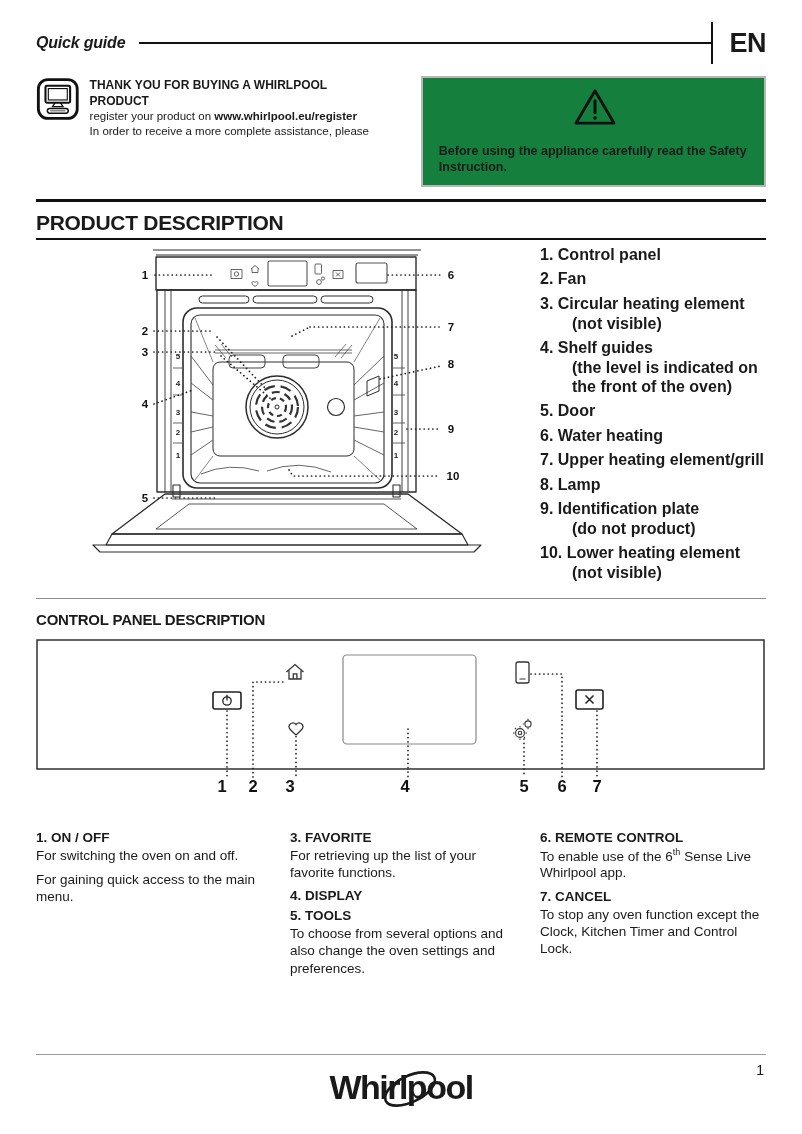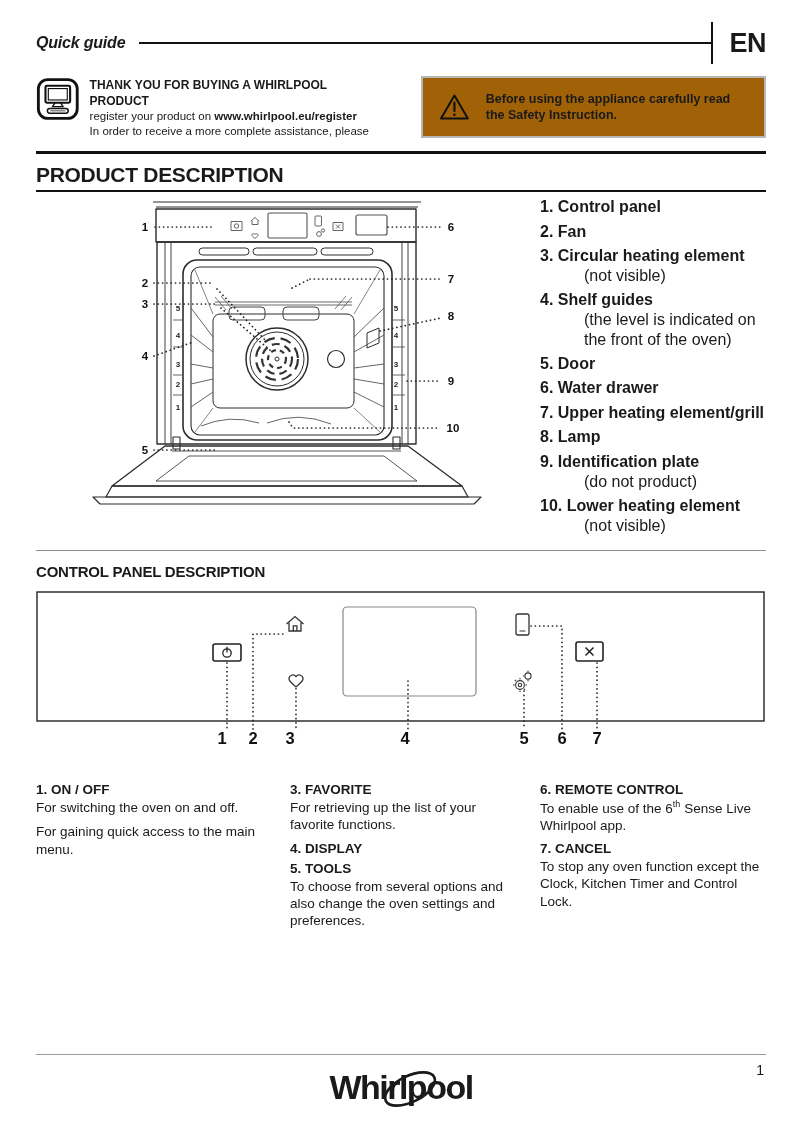--- a/index.html
+++ b/index.html
@@ -11,33 +11,33 @@
   .qg-title{font-size:16px;font-weight:bold;font-style:italic;letter-spacing:-.2px;white-space:nowrap;}
   .hrule{flex:1;border-top:2px solid #111;margin:0 0 0 14px;}
   .vbar{width:2px;height:42px;background:#111;margin:0 16px 0 0;}
   .lang{font-size:27px;font-weight:800;letter-spacing:-.5px;}
   
   .introrow{display:flex;align-items:flex-start;margin-top:12px;gap:47px;}
   .reg{display:flex;gap:10px;align-items:flex-start;width:356px;}
   .reg-text{font-size:11.5px;line-height:1.3;padding-top:2px;}
   .reg-title{font-weight:bold;font-size:12px;}
   .reg-url{font-weight:bold;}
-  .warnbox{margin-left:auto;width:330px;background:#a16207;border:2px solid #b7b7b7;
-           display:flex;align-items:center;gap:16px;padding:9px 12px 9px 16px;min-height:38px;}
+  .warnbox{margin-left:auto;width:330px;background:#15803d;border:2px solid #b7b7b7;
+           display:flex;align-items:center;gap:16px;padding:9px 12px 9px 16px;min-height:38px;flex-direction:column;}
   .warn-text{font-size:12.5px;font-weight:bold;line-height:1.3;}
   .thickrule{border-top:3px solid #111;margin-top:12px;}
   
   .pd-head{font-size:21px;font-weight:800;letter-spacing:-.3px;margin-top:9px;}
   .pd-underline{border-top:2px solid #111;margin-top:3px;}
   .product-section{position:relative;height:336px;}
   .oven-svg{position:absolute;left:49px;top:4px;}
   .parts{margin-left:504px;padding-top:5px;font-size:16px;line-height:1.25;width:236px;}
   .part{margin-bottom:4.5px;}
   .part-line{font-weight:bold;}
-  .part-note{font-weight:normal;margin-left:44px;margin-top:0;margin-bottom:4.5px;line-height:1.22;}
+  .part-note{font-weight:bold;margin-left:32px;margin-top:0;margin-bottom:4.5px;line-height:1.22;}
   
   .cp-section{border-top:1px solid #8f8f8f;margin-top:22px;padding-top:12px;}
   .cp-head{font-size:15px;font-weight:800;letter-spacing:-.2px;margin-bottom:7px;}
   
   .descs{display:grid;grid-template-columns:254px 250px 1fr;margin-top:26px;}
   .dt{font-size:13.5px;font-weight:bold;margin:0 0 2px 0;}
   .dp{font-size:13.5px;line-height:1.28;margin:0 0 7px 0;}
   .c1 .dp{max-width:224px;}
   .c2 .dp{max-width:234px;}
   .c3 .dp{max-width:226px;}
@@ -210,21 +210,21 @@
     </svg>
 
     <div class="parts">
       <div class="part"><span class="part-line"><span>1.</span> <span>Control panel</span></span></div>
       <div class="part"><span class="part-line"><span>2.</span> <span>Fan</span></span></div>
       <div class="part"><span class="part-line"><span>3.</span> <span>Circular heating element</span></span>
         <div class="part-note">(not visible)</div></div>
       <div class="part"><span class="part-line"><span>4.</span> <span>Shelf guides</span></span>
         <div class="part-note">(the level is indicated on the front of the oven)</div></div>
       <div class="part"><span class="part-line"><span>5.</span> <span>Door</span></span></div>
-      <div class="part"><span class="part-line"><span>6.</span> <span>Water drawer</span></span></div>
+      <div class="part"><span class="part-line"><span>6.</span> <span>Water heating</span></span></div>
       <div class="part"><span class="part-line"><span>7.</span> <span>Upper heating element/grill</span></span></div>
       <div class="part"><span class="part-line"><span>8.</span> <span>Lamp</span></span></div>
       <div class="part"><span class="part-line"><span>9.</span> <span>Identification plate</span></span>
         <div class="part-note">(do not product)</div></div>
       <div class="part"><span class="part-line"><span>10.</span> <span>Lower heating element</span></span>
         <div class="part-note">(not visible)</div></div>
     </div>
   </div>
 
   <div class="cp-section">

